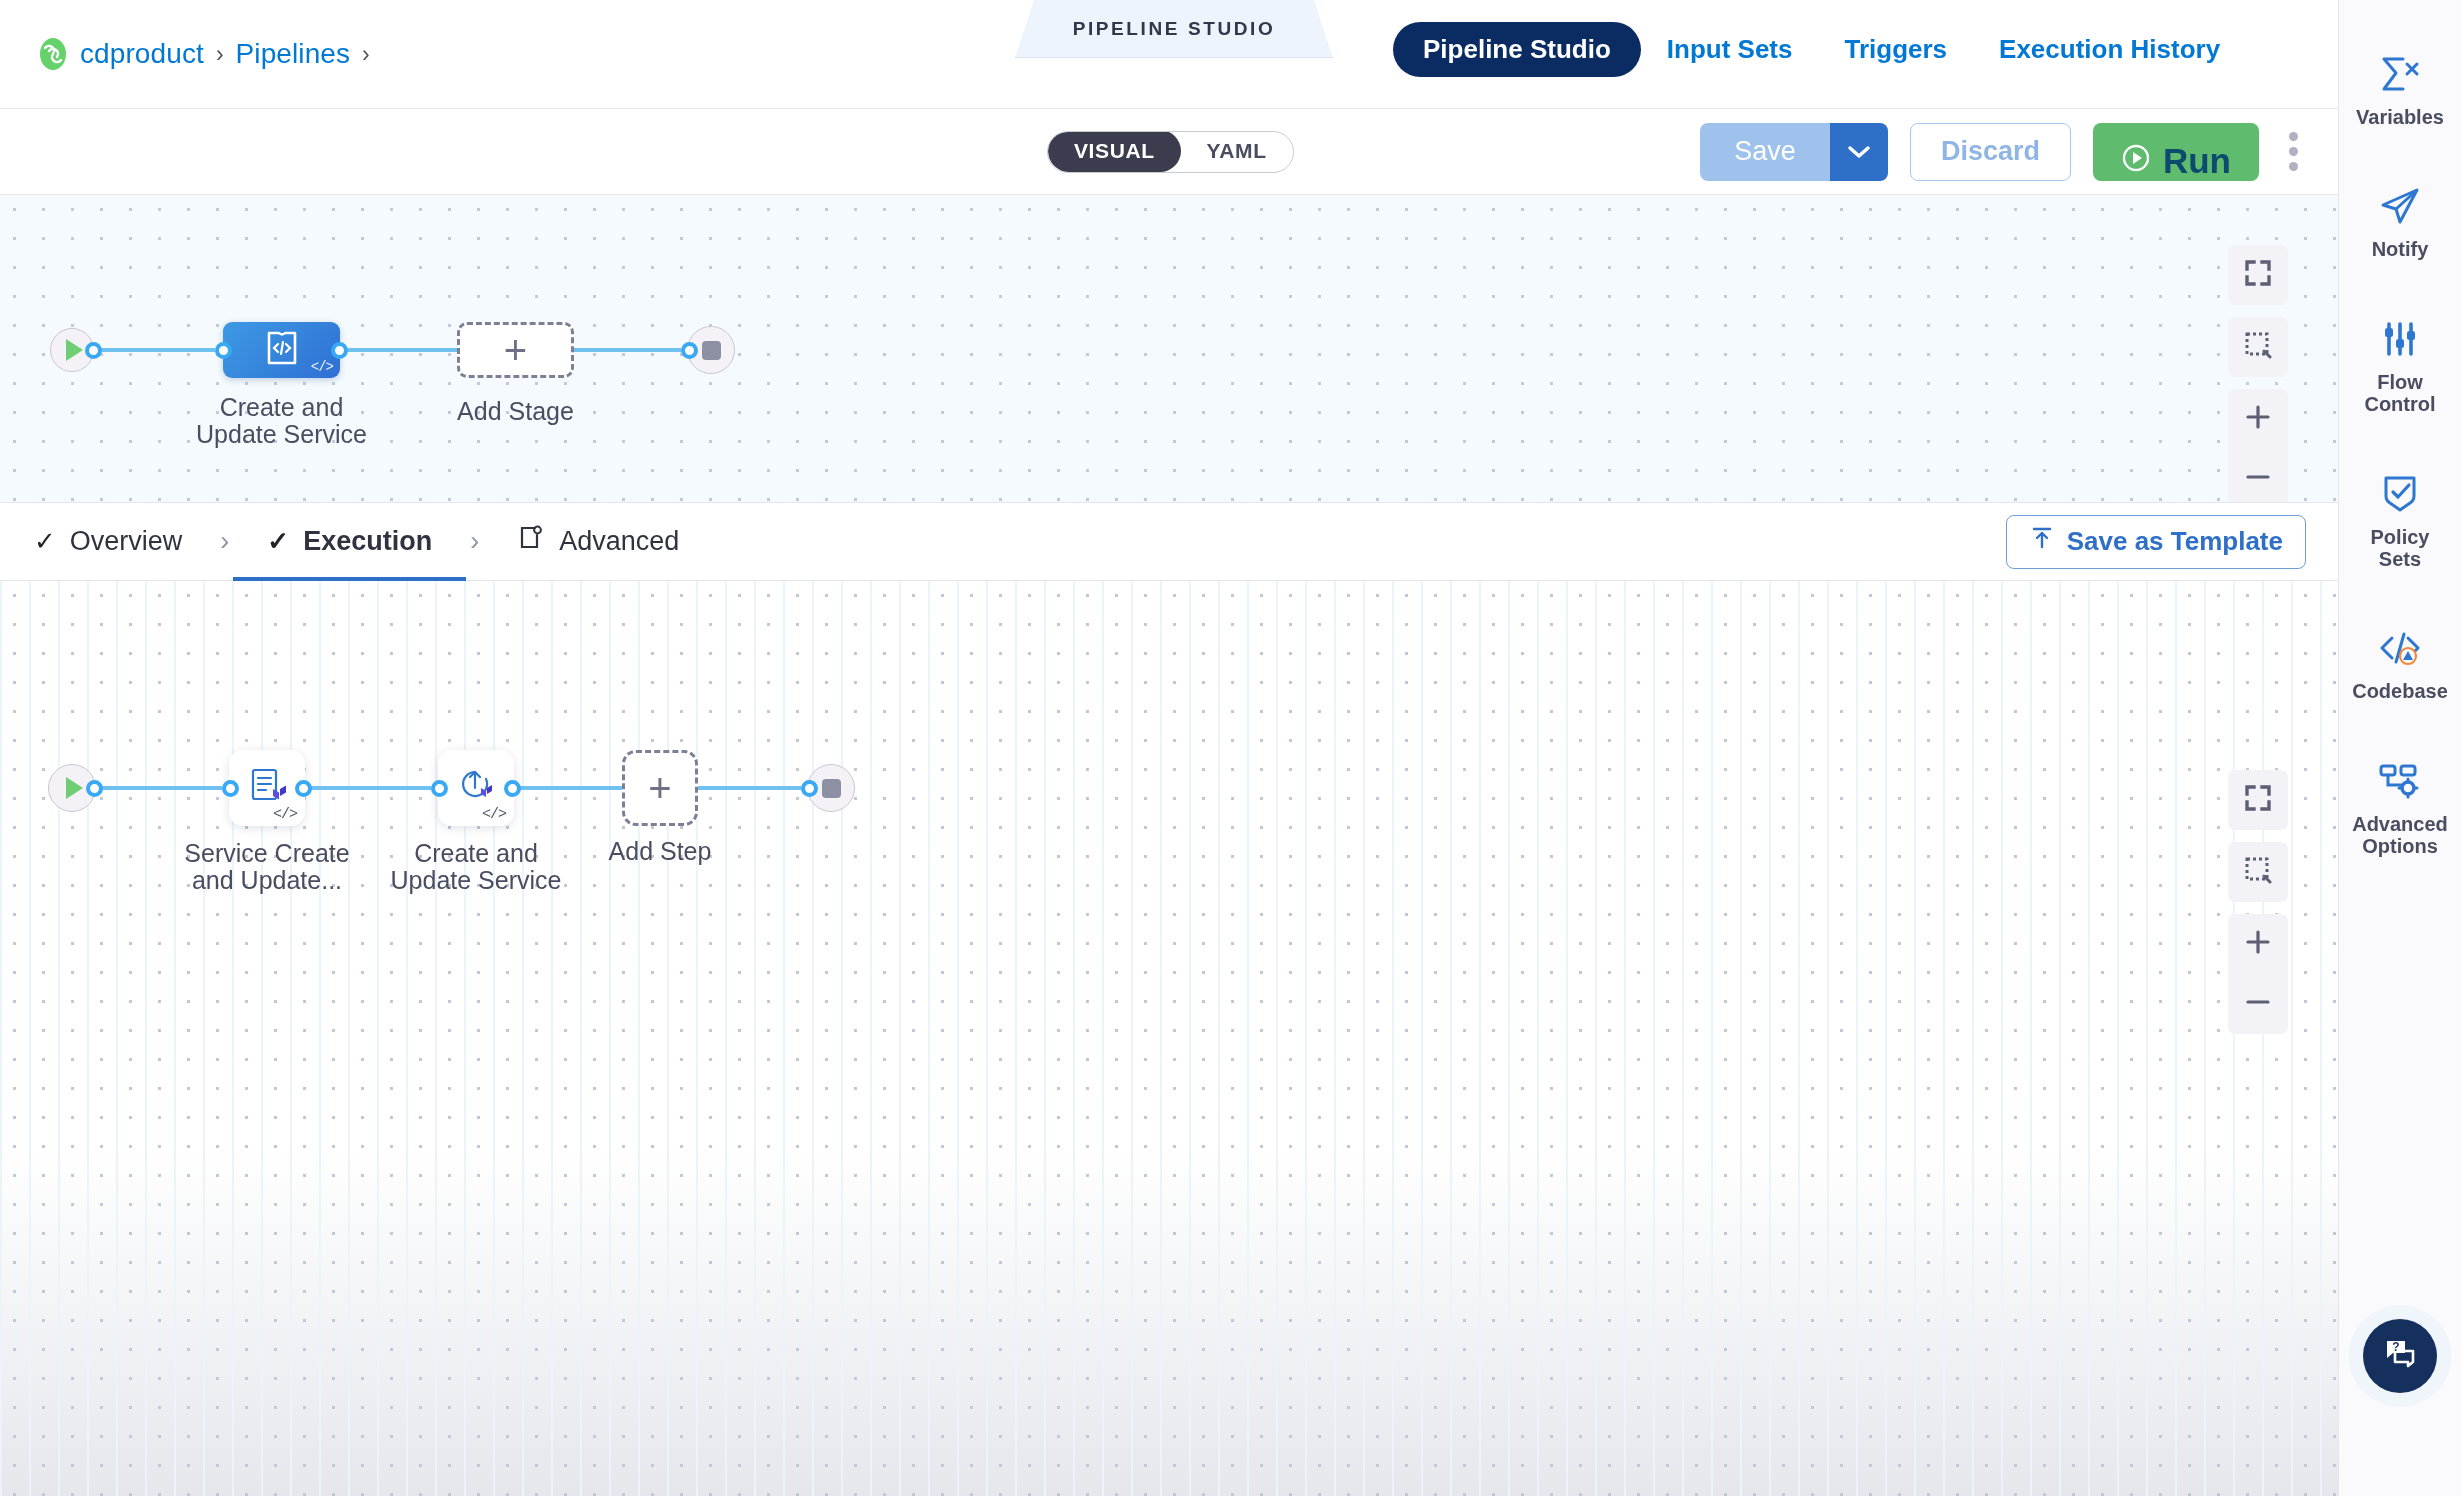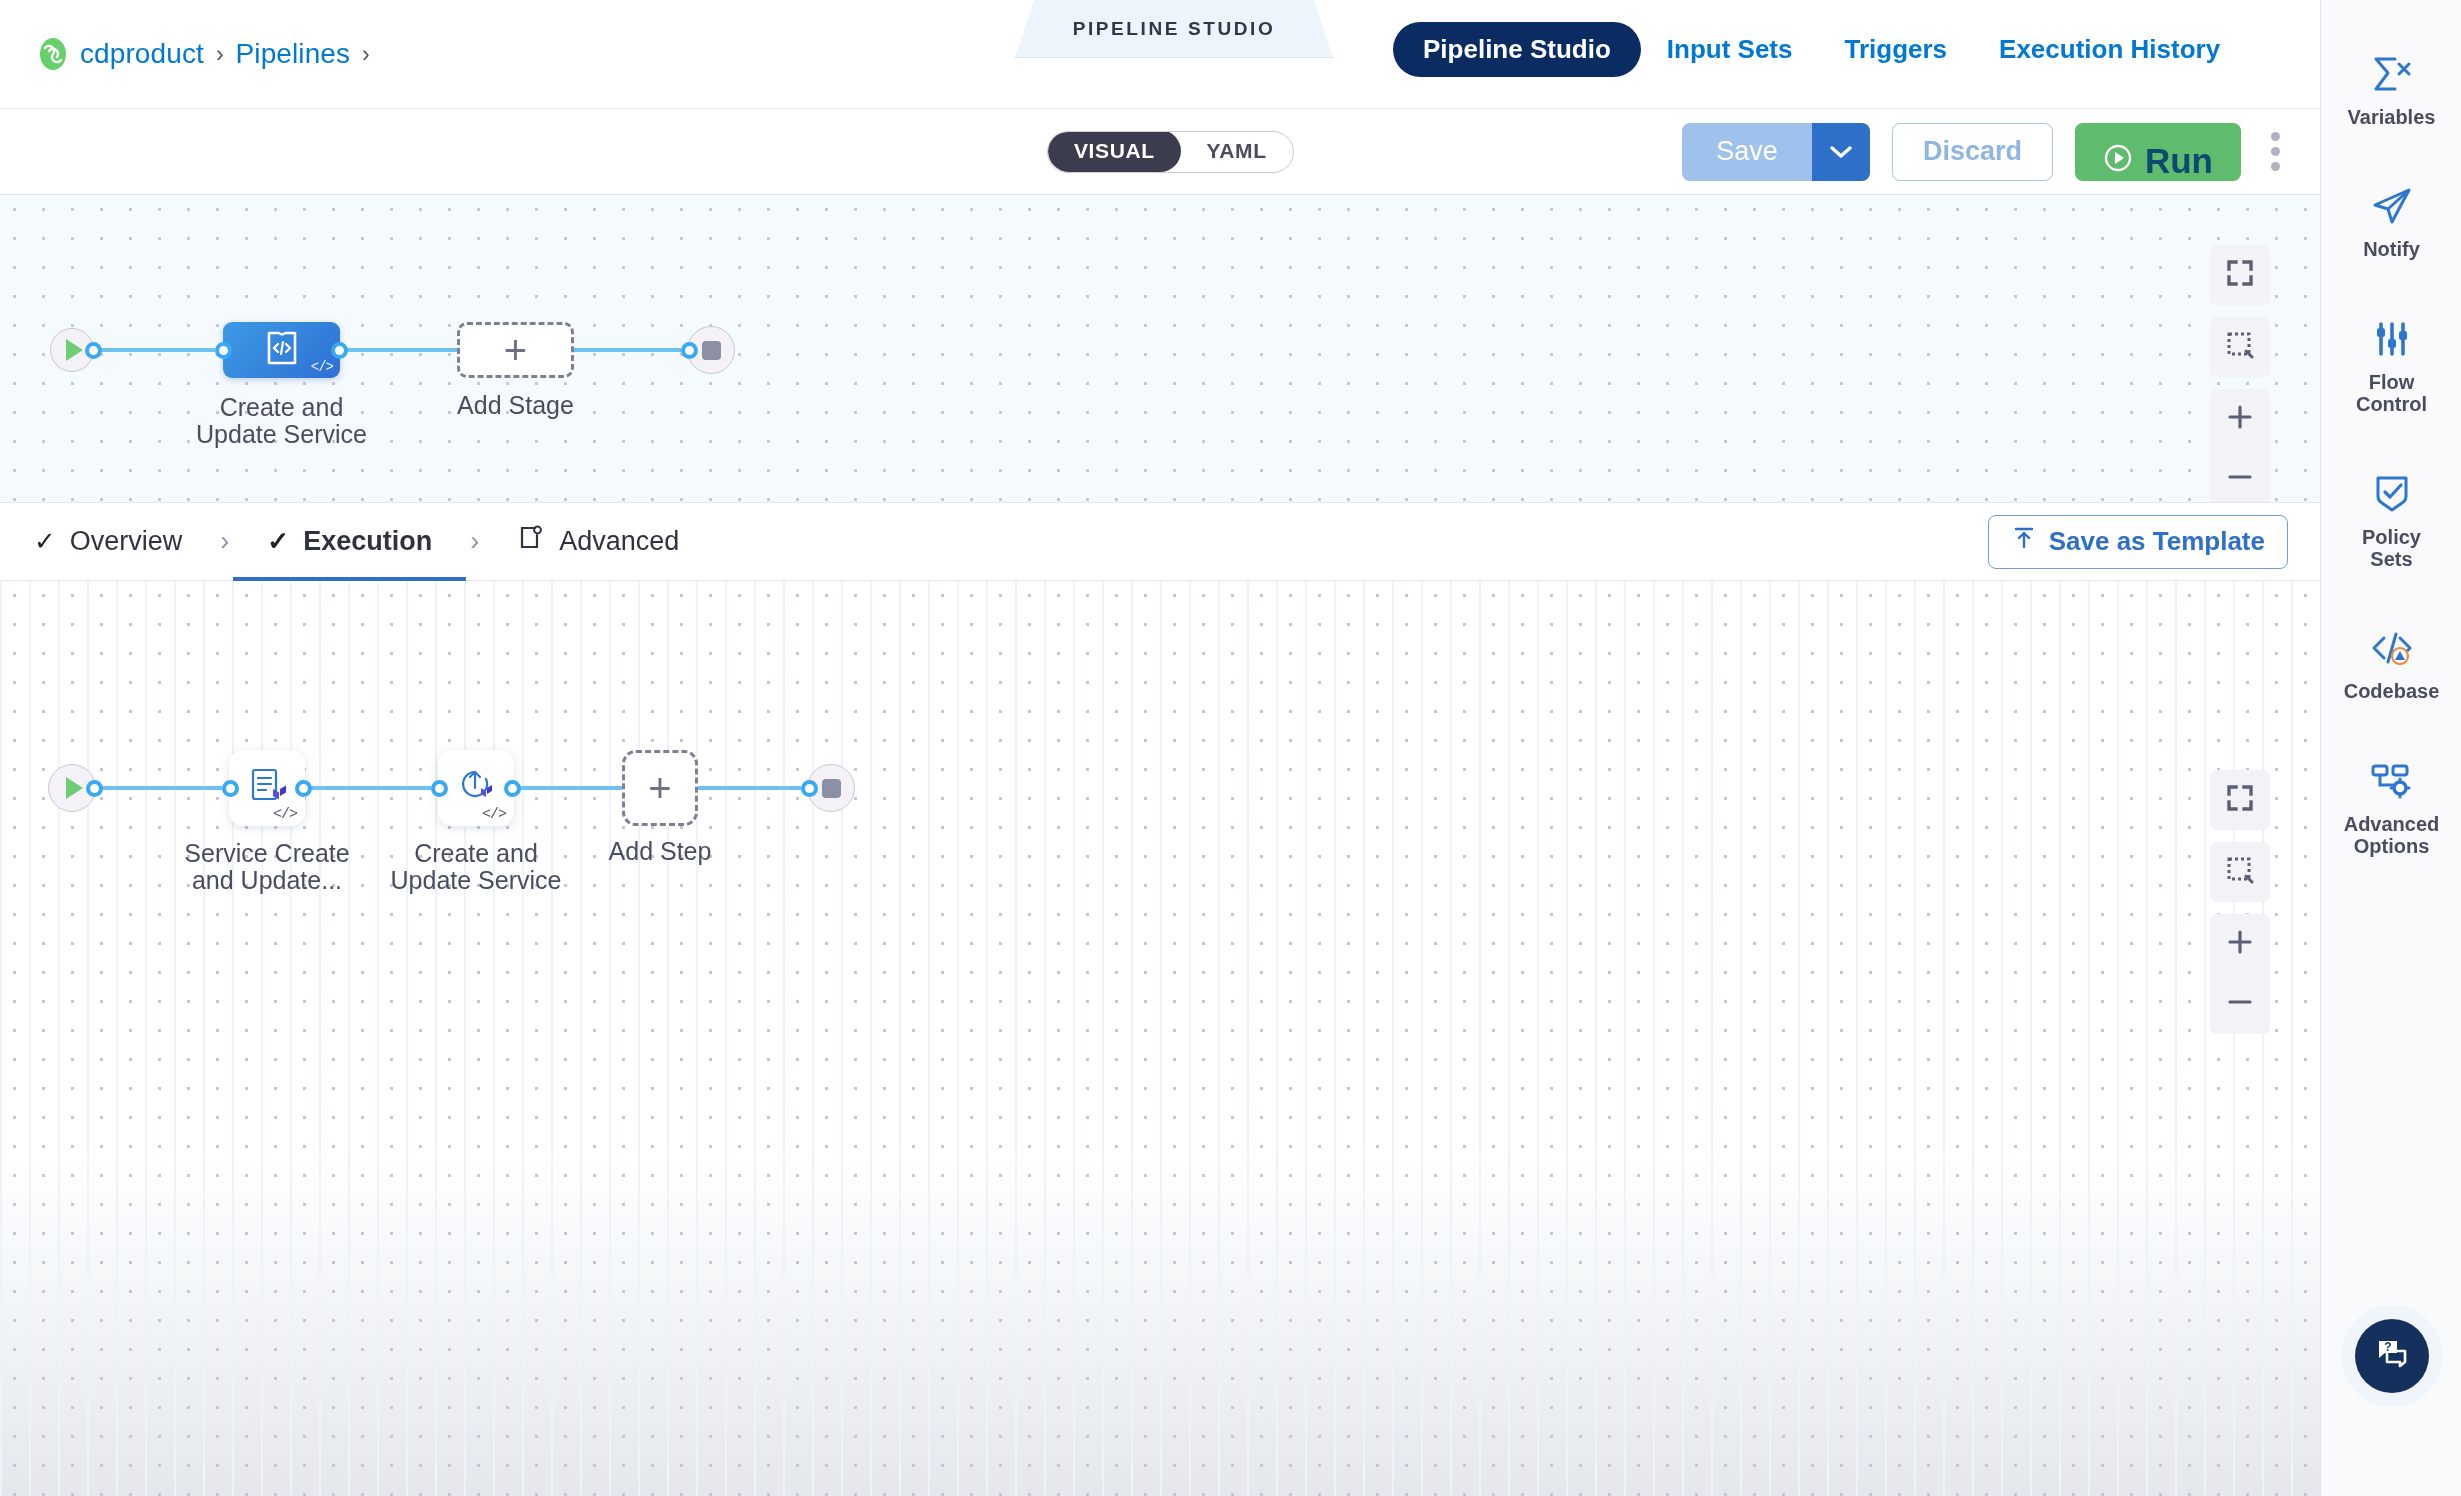--- a/index.html
+++ b/index.html
@@ -195,21 +195,21 @@
   .tab-chevron { color: #9093a6; font-size: 27px; padding: 0 4px; }
   .tpl-btn {
     position: absolute; right: 32px; top: 50%; transform: translateY(-50%);
     border: 1px solid #6e9fdc; border-radius: 8px; background: #fff;
     color: #2e6fc7; font-size: 26px; font-weight: 700; height: 54px;
     display: flex; align-items: center; gap: 12px; padding: 0 22px; cursor: pointer;
   }
 
   
   .rail {
-    width: 142px; height: 1496px; flex: none; background: #fafafc;
+    width: 123px; height: 1496px; flex: none; background: #fafafc;
     border-left: 1px solid #e4e4ee; position: relative;
     display: flex; flex-direction: column; align-items: center; padding-top: 52px; gap: 56px;
   }
   .rail-item {
     width: 109px; display: flex; flex-direction: column; align-items: center; gap: 10px;
     cursor: pointer;
   }
   .rail-ico { height: 44px; display: flex; align-items: center; justify-content: center; }
   .rail-lbl {
     font-size: 20px; color: #4a4d60; font-weight: 700; text-align: center; line-height: 1.12;
@@ -316,21 +316,21 @@
           </div>
         </div>
 
         <div class="port" style="margin-left:-9px;"></div>
         <div class="edge" style="width:111px; margin-left:-2px;"></div>
 
         <div style="position:relative;">
           <div class="add-node">
             <span class="plus-g">+</span>
           </div>
-          <div class="node-label" style="top:70px;">Add Stage</div>
+          <div class="node-label" style="top:76px;">Add Stage</div>
         </div>
 
         <div class="edge" style="width:107px;"></div>
         <div class="port" style="margin-right:-11px;"></div>
         <div class="term-node big">
           <span class="stop-sq"></span>
         </div>
       </div>
 
       <div class="ctrl-stack" style="right:50px; top:50px;">

